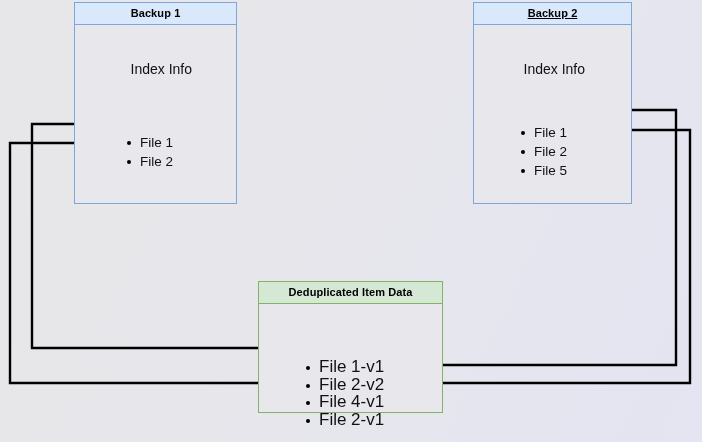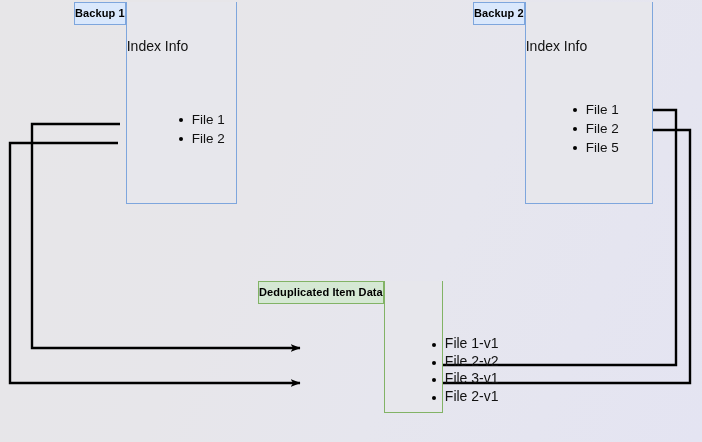--- a/index.html
+++ b/index.html
@@ -30,21 +30,21 @@
     width: 702px;
     height: 442px;
     pointer-events: none;
   }
 
   
   .node {
     position: absolute;
     box-sizing: border-box;
     display: flex;
-    flex-direction: row;
+    flex-direction: column;
   }
   .node-header {
     box-sizing: border-box;
     height: 23px;
     line-height: 21px;
     text-align: center;
     font-size: 11px;
     font-weight: bold;
     color: #000000;
     letter-spacing: 0.1px;
@@ -68,28 +68,28 @@
     background: #d5e8d4;
     border: 1px solid #82b366;
   }
   .node.green .node-body {
     border: 1px solid #82b366;
     border-top: none;
   }
 
   
   #backup1 { left: 74px;  top: 2px; width: 163px; height: 202px; }
-  #backup2 { left: 473px; top: 2px; width: 180px; height: 202px; }
+  #backup2 { left: 473px; top: 2px; width: 159px; height: 202px; text-decoration: underline; }
   #dedup   { left: 258px; top: 281px; width: 185px; height: 132px; }
 
   .index-label {
     position: absolute;
     left: 0;
-    right: 4px;
-    text-align: left;
+    right: 12px;
+    text-align: right;
     font-size: 14px;
     color: #111;
   }
   #backup1 .index-label { top: 36px; padding-right: 32px; }
   #backup2 .index-label { top: 36px; padding-right: 34px; }
 
   .bullets {
     position: absolute;
     margin: 0;
     padding: 0;
@@ -111,21 +111,21 @@
     top: 8px;
     width: 4px;
     height: 4px;
     border-radius: 50%;
     background: #000;
   }
 
   #backup1 .bullets { left: 50px; top: 108px; }
   #backup2 .bullets { left: 45px; top: 98px; }
   #dedup   .bullets { left: 45px; top: 54px; }
-  #dedup   .bullets li { height: 17.5px; line-height: 17.5px; font-size: 14px; }
+  #dedup   .bullets li { height: 17.5px; line-height: 17.5px; font-size: 17px; }
 </style>
 </head>
 <body>
 
 <div id="canvas">
 
   <svg id="connectors" viewBox="0 0 702 442" width="702" height="442">
     <defs>
       <marker id="arrowhead" markerWidth="10" markerHeight="8" refX="9.4" refY="4" orient="auto" markerUnits="userSpaceOnUse">
         <path d="M0,0.2 L10,4 L0,7.8 L2.6,4 Z" fill="#000000"></path>
@@ -163,19 +163,19 @@
       </ul>
     </div>
   </div>
 
   <div class="node green" id="dedup">
     <div class="node-header">Deduplicated Item Data</div>
     <div class="node-body">
       <ul class="bullets">
         <li>File 1-v1</li>
         <li>File 2-v2</li>
-        <li>File 3-v1</li>
+        <li>File 4-v1</li>
         <li>File 2-v1</li>
       </ul>
     </div>
   </div>
 
 </div>
 
 </body></html>

